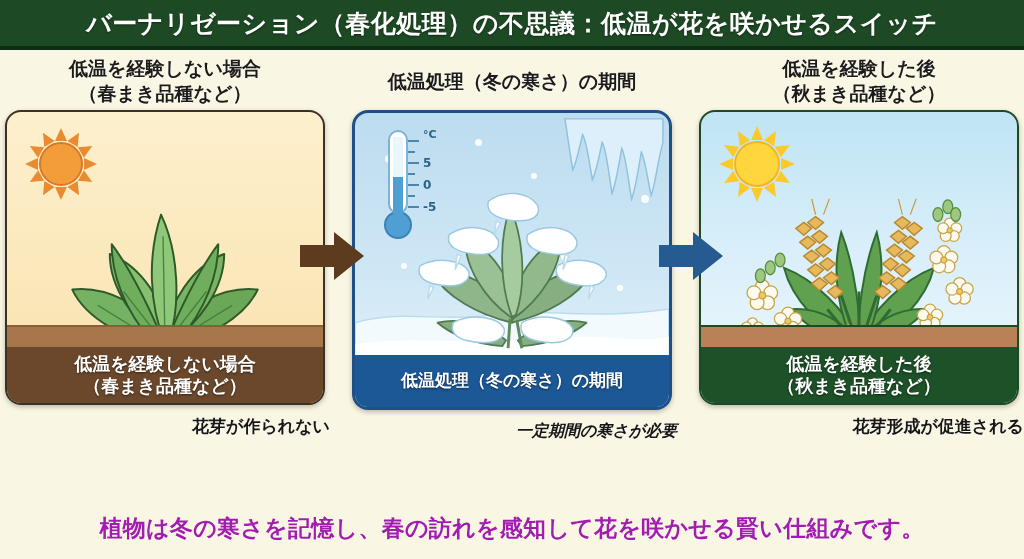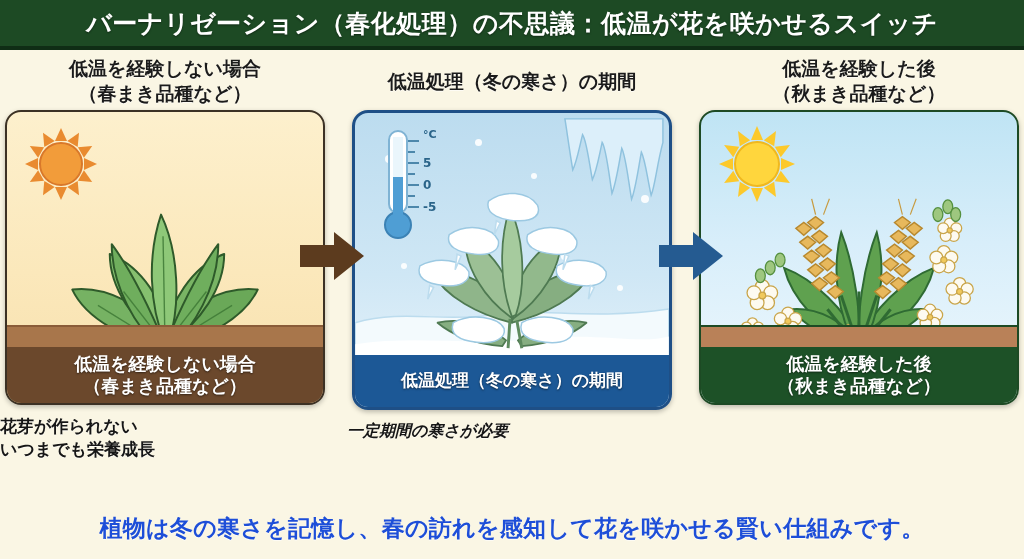--- a/index.html
+++ b/index.html
@@ -100,35 +100,35 @@
     position:absolute; left:34px; top:0; width:0; height:0;
     border-top:24px solid transparent; border-bottom:24px solid transparent;
   }
   .arrow.a1 .shaft { background:#5c3b1e; }
   .arrow.a1 .head  { border-left:30px solid #5c3b1e; }
   .arrow.a2 .shaft { background:#255b91; }
   .arrow.a2 .head  { border-left:30px solid #255b91; }
 
   
   .subcaption {
-    margin-top:10px; text-align:left; color:#161616;
+    margin-top:10px; text-align:right; color:#161616;
     font-size:17px; font-weight:700; line-height:1.35;
     text-shadow:0 1px 0 rgba(255,255,255,.55);
     white-space:nowrap;
   }
   .col.mid .subcaption { font-size:16px;font-style:italic; }
 
   
   .footer {
     position:absolute; left:0; bottom:0; width:1024px; height:62px;
     display:flex; align-items:center; justify-content:center;
     background:#faf6e4;
   }
   .footer .ftext {
-    color:#1d4ed8; font-size:23px; font-weight:700; letter-spacing:.3px;
+    color:#a21caf; font-size:23px; font-weight:700; letter-spacing:.3px;
     text-shadow:0 1px 0 rgba(255,255,255,.6);
     white-space:nowrap;
   }
 
   
   .thermo { position:absolute; left:24px; top:12px; width:78px; height:120px; }
   .snowflake { position:absolute; background:#ffffff; border-radius:50%; opacity:.9; }
 </style>
 </head>
 <body>
@@ -218,21 +218,20 @@
 
         <div class="soil"></div>
         <div class="cardcaption">
           <span>低温を経験しない場合</span>
           <span>（春まき品種など）</span>
         </div>
       </div>
 
       <div class="subcaption">
         <div>花芽が作られない</div>
-        <div>いつまでも栄養成長</div>
       </div>
     </div>
 
     <div class="col mid">
       <div class="col-heading">
         <span>低温処理（冬の寒さ）の期間</span>
       </div>
 
       <div class="card c2">
 
@@ -505,20 +504,21 @@
         </svg>
 
         <div class="soil"></div>
         <div class="cardcaption">
           <span>低温を経験した後</span>
           <span>（秋まき品種など）</span>
         </div>
       </div>
 
       <div class="subcaption">
+        <div>花芽形成が促進される</div>
       </div>
     </div>
   </div>
 
   <div class="arrow a1">
     <div class="shaft"></div>
       <div class="head"></div>
   </div>
   <div class="arrow a2">
     <div class="shaft"></div>

